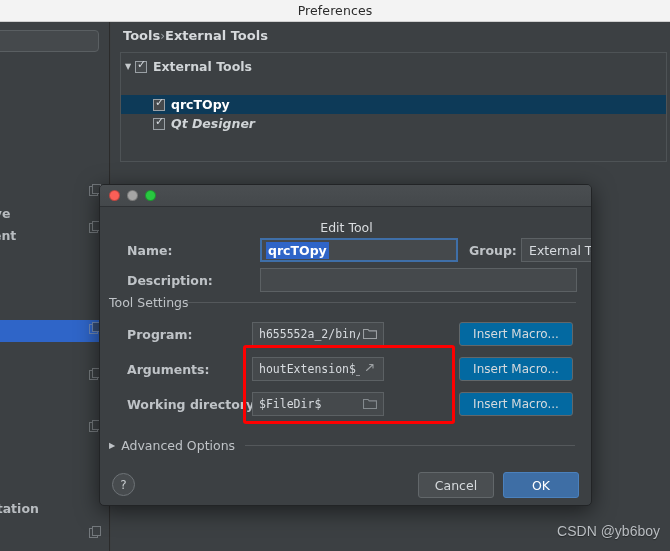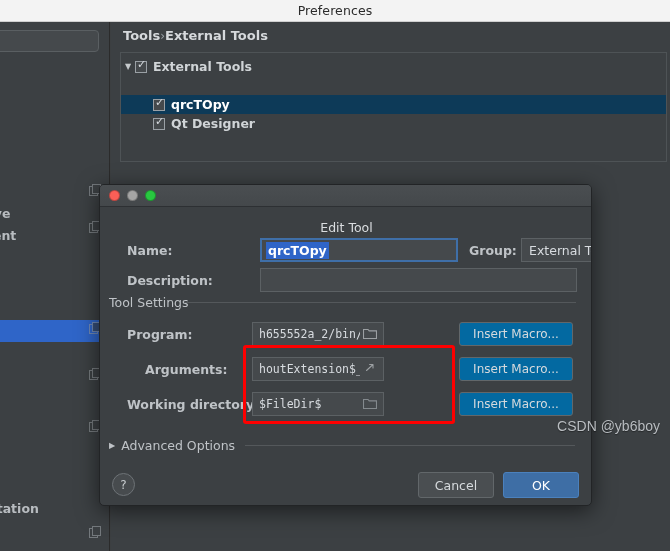--- a/index.html
+++ b/index.html
@@ -5,21 +5,21 @@
   * { box-sizing: border-box; margin: 0; padding: 0; }
   html, body {
     width: 670px; height: 551px;
     font-family: "DejaVu Sans", "Liberation Sans", sans-serif;
     overflow: hidden;
     background: #3c3f41;
   }
 
   
   #prefs-window {
-    position: absolute; left: 0; top: 0; width: 670px; height: 446px;
+    position: absolute; left: 0; top: 0; width: 670px; height: 551px;
     background: #3c3f41;
   }
   #prefs-titlebar {
     position: absolute; left: 0; top: 0; width: 670px; height: 22px;
     background: #f3f3f3;
     border-bottom: 1px solid #cfcfcf;
     display: flex; align-items: center; justify-content: center;
   }
   #prefs-title-text {
     font-size: 12.5px; color: #2b2b2b; letter-spacing: .1px;
@@ -157,21 +157,21 @@
   #desc-field { left: 160px; top: 83px; width: 317px; }
 
   #tool-settings-label { left: 9px; top: 110px; font-weight: normal; }
   #tool-settings-rule {
     position: absolute; left: 84px; top: 117px; width: 392px; height: 1px;
     background: #54585b;
   }
 
   #prog-label { left: 27px; top: 142px; }
   #prog-field { left: 152px; top: 137px; width: 132px; }
-  #args-label { left: 27px; top: 177px; margin-left: 18px; }
+  #args-label { left: 27px; top: 177px; }
   #args-field { left: 152px; top: 172px; width: 132px; }
   #wd-label   { left: 27px; top: 212px; }
   #wd-field   { left: 152px; top: 207px; width: 132px; }
 
   .fld-text { flex: 1; overflow: hidden; white-space: nowrap; }
   .fld-icon { flex: 0 0 14px; margin-left: 3px; opacity: .75; }
 
   .macro-btn {
     position: absolute; width: 114px; height: 24px;
     background: #0369a1; border: 1px solid #62676a; border-radius: 3px;
@@ -272,21 +272,21 @@
         <div class="tree-row" style="top: 4px;">
           <span class="tree-arrow" style="margin-left: 0px;">▼</span>
           <span class="tree-cb"></span>
           <span>External Tools</span>
         </div>
         <div class="tree-row selected" style="top: 42px;">
           <span class="tree-arrow" style="margin-left: 18px;"></span>
           <span class="tree-cb"></span>
           <span>qrcTOpy</span>
         </div>
-        <div class="tree-row" style="top: 61px;">
+        <div class="tree-row" style="top: 61px; font-style: italic;">
           <span class="tree-arrow" style="margin-left: 18px;"></span>
           <span class="tree-cb"></span>
           <span>Qt Designer</span>
         </div>
       </div>
   </div>
 
   <div id="edit-tool-dialog">
 
     <div id="dlg-titlebar">

